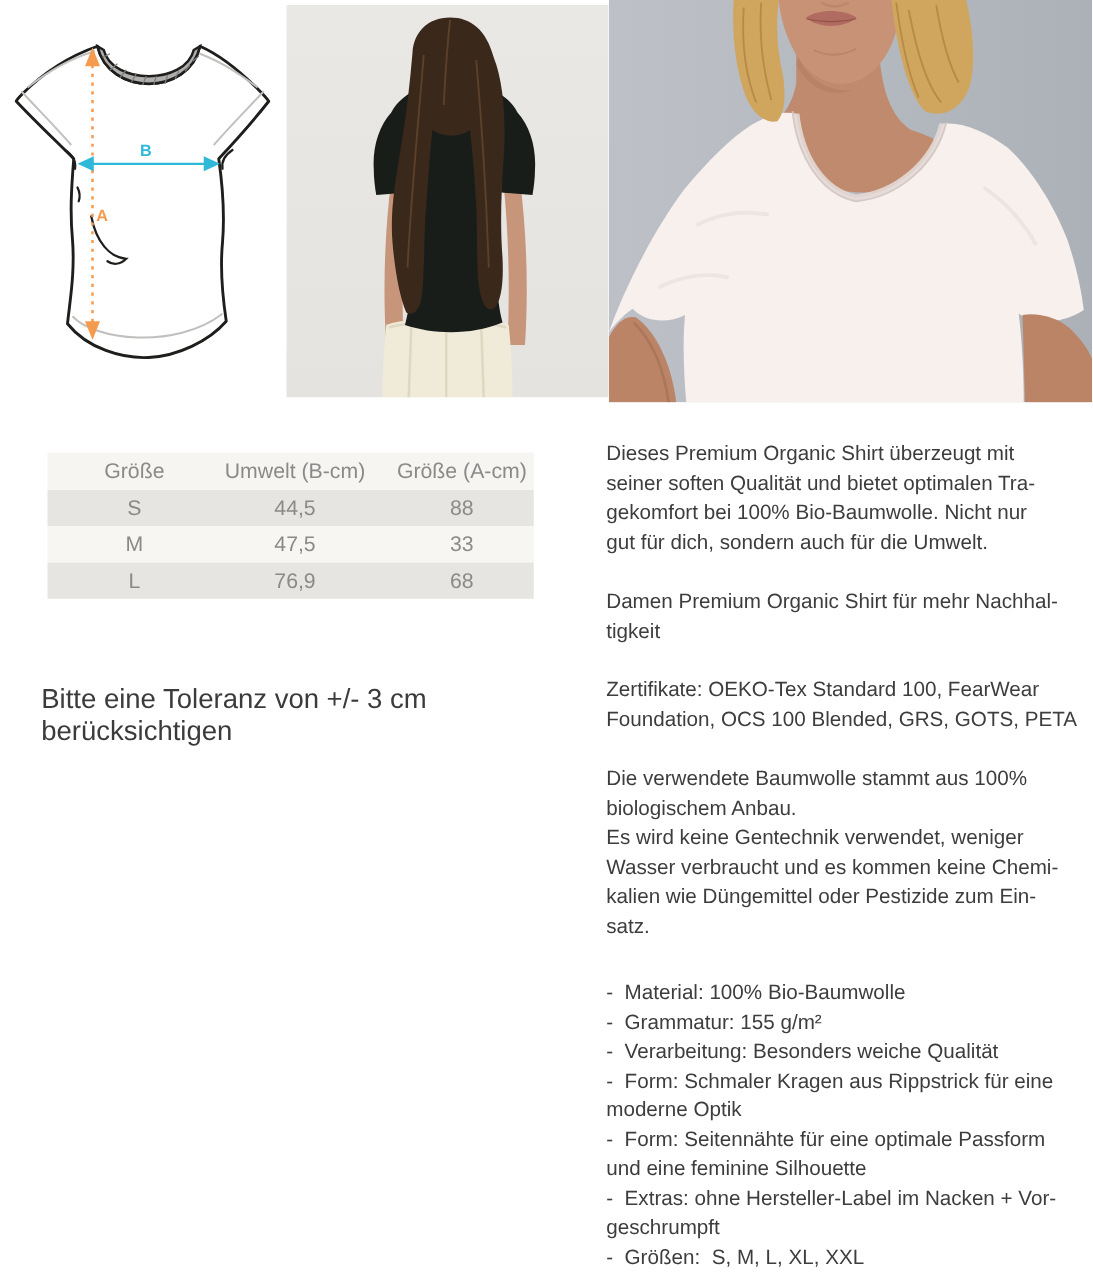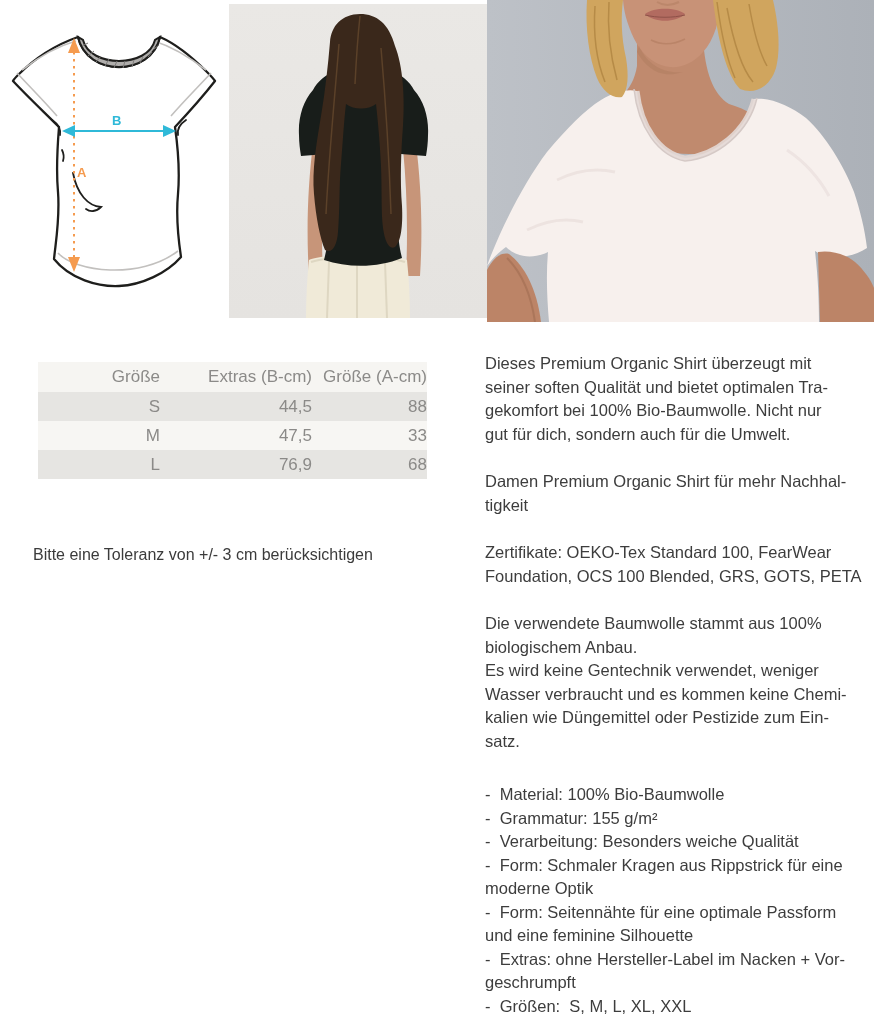--- a/index.html
+++ b/index.html
@@ -8,27 +8,27 @@
   
   .gallery-item{position:absolute;overflow:hidden;}
   .diagram{left:0;top:0;width:229px;height:318px;background:#fff;}
   .photo-back{left:229px;top:4px;width:258px;height:314px;}
   .photo-front{left:487px;top:0;width:387px;height:322px;}
   svg{display:block;}
   
   .size-table{position:absolute;left:38px;top:362px;width:389px;border-collapse:collapse;
               table-layout:fixed;font-size:17px;color:#8b8a88;}
   .size-table col.c1{width:122px;} .size-table col.c2{width:152px;} .size-table col.c3{width:115px;}
-  .size-table th,.size-table td{font-weight:normal;text-align:right;padding:0;vertical-align:middle;}
+  .size-table th,.size-table td{font-weight:normal;text-align:center;padding:0;vertical-align:middle;}
   .size-table th:first-child,.size-table td:first-child{padding-left:17px;}
   .size-table thead tr{height:30px;background:#f6f5f2;}
   .size-table tbody tr{height:29px;}
   .size-table tbody tr:nth-child(odd){background:#e6e5e2;}
   .size-table tbody tr:nth-child(even){background:#f7f6f3;}
-  .tolerance{position:absolute;left:33px;top:546px;width:420px;font-size:16px;color:#3b3b3b;}
+  .tolerance{position:absolute;left:33px;top:546px;width:420px;font-size:22px;color:#3b3b3b;}
   
   .desc{position:absolute;left:485px;top:352px;width:392px;font-size:16.5px;
         line-height:23.5px;color:#3d3d3d;}
   .para{margin:0 0 24px 0;white-space:pre-wrap;}
   .para.features{margin-top:30px;margin-bottom:0;}
 </style>
 </head>
 <body>
 
 <div class="page">
@@ -173,21 +173,21 @@
 
   <table class="size-table">
     <colgroup>
         <col class="c1">
         <col class="c2">
         <col class="c3">
       </colgroup>
     <thead>
       <tr>
         <th>Größe</th>
-        <th>Extras (B-cm)</th>
+        <th>Umwelt (B-cm)</th>
         <th>Größe (A-cm)</th>
       </tr>
     </thead>
     <tbody>
       <tr>
         <td>S</td>
         <td>44,5</td>
         <td>88</td>
       </tr>
       <tr>

